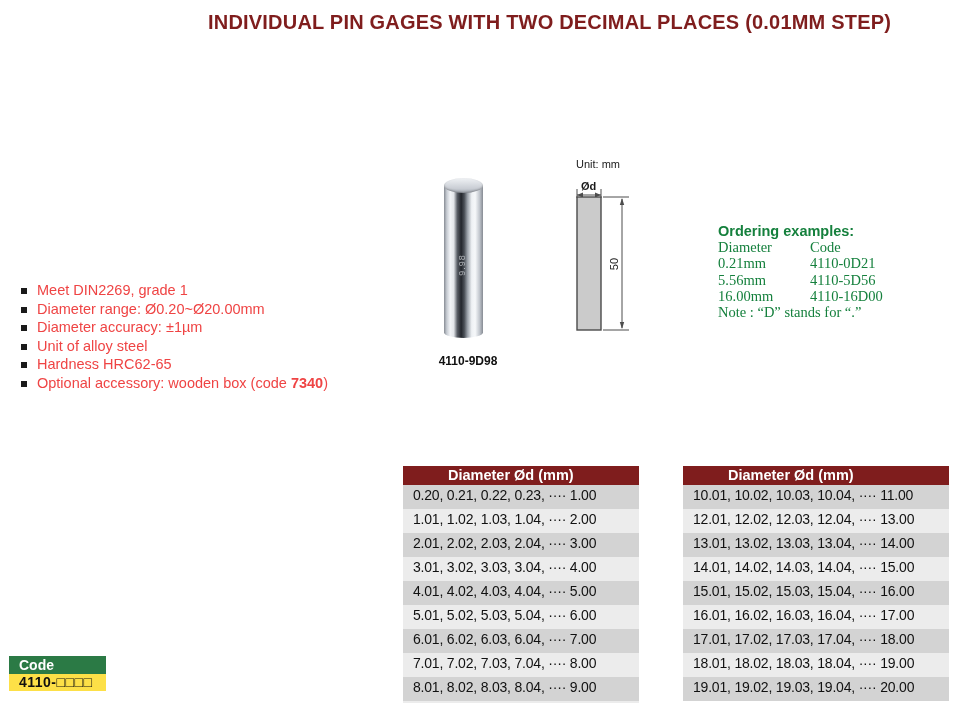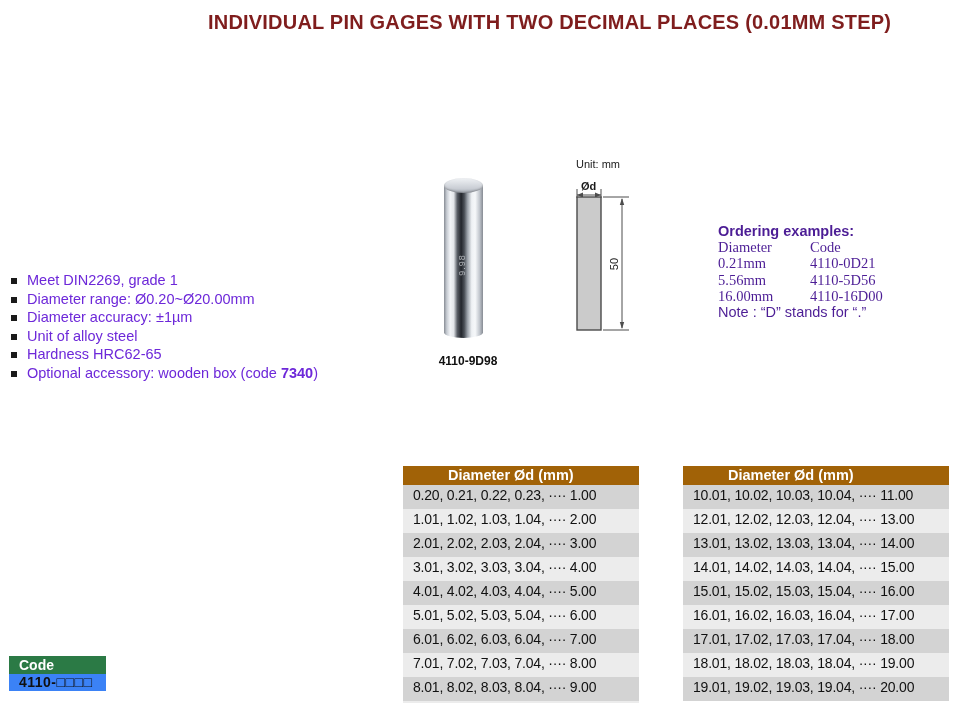--- a/index.html
+++ b/index.html
@@ -10,22 +10,22 @@
 
   
   .page-title {
     position:absolute; top:3px; left:200px; width:760px; margin:8px;
     text-align:left; font-size:20px; font-weight:bold; color:#7f1d1d;
     letter-spacing:0.2px; white-space:nowrap;
   }
 
   
   .features {
-    position:absolute; left:8px; top:269px; margin:2px; padding:0;
-    list-style:none; font-size:14.5px; color:#6d28d9;
+    position:absolute; left:8px; top:269px; margin:12px; padding:0;
+    list-style:none; font-size:14.5px; color:#ef4444;
   }
   .features li { position:relative; padding-left:17px; line-height:18.6px; white-space:nowrap; }
   .bullet-square { position:absolute; left:1px; top:7px; width:6px; height:6px; background:#1a1a1a; }
   .features b { font-weight:bold; }
 
   
   .pin-figure { position:absolute; left:444px; top:178px; width:39px; height:160px; }
   .pin-top {
     position:absolute; top:0; left:0; width:39px; height:15px; border-radius:50%;
     background:linear-gradient(180deg,#f0f2f5 0%,#c9cdd4 70%,#a7acb5 100%);
@@ -49,50 +49,50 @@
     font-size:12px; font-weight:bold; color:#101010;
   }
 
   
   .dimension-drawing { position:absolute; left:568px; top:154px; }
   .dimension-drawing text { font-family:"Liberation Sans", sans-serif; fill:#1a1a1a; }
   .dim-line { stroke:#4d4d4d; stroke-width:1; }
   .dim-arrow { fill:#4d4d4d; }
 
   
-  .ordering { position:absolute; left:718px; top:223px; font-size:14.5px; line-height:16.2px; color:#4c1d95; }
+  .ordering { position:absolute; left:718px; top:223px; font-size:14.5px; line-height:16.2px; color:#15803d; }
   .ord-title { font-weight:bold; }
   .ord-row { display:flex;font-family:Liberation Serif, serif; }
   .ord-row .c1 { width:92px; }
-  .ord-note { white-space:nowrap; }
+  .ord-note { white-space:nowrap;font-family:Liberation Serif, serif; }
 
   
   .dtable { position:absolute; top:466px; }
   .dtable.left  { left:403px; width:236px; }
   .dtable.right { left:683px; width:266px; }
   .t-header {
     height:19px; line-height:19px; background:#2b7a45; color:#ffffff;
     font-size:14.5px; font-weight:bold; padding-left:10px; box-sizing:border-box;
   }
   .t-row {
     height:24px; line-height:21px; font-size:14px; letter-spacing:-0.2px;
     padding-left:10px; box-sizing:border-box; white-space:nowrap; color:#111;
   }
   .dtable > div:nth-child(even) { background:#d3d3d3; }
   .dtable > div:nth-child(odd)  { background:#ececec; }
-  .dtable > div.t-header        { background:#a16207;padding-left:45px; }
+  .dtable > div.t-header        { background:#7f1d1d;padding-left:45px; }
 
   
   .code-block { position:absolute; left:9px; top:656px; width:97px; }
   .code-header {
     height:18px; line-height:18px; background:#2b7a45; color:#ffffff;
     font-size:14px; font-weight:bold; padding-left:10px;
   }
   .code-value {
-    height:17px; line-height:17px; background:#3b82f6; color:#101010;
+    height:17px; line-height:17px; background:#fde047; color:#101010;
     font-size:14px; font-weight:bold; padding-left:10px; letter-spacing:0.5px;
   }
 </style>
 </head>
 <body>
 
 <div class="page">
 
   <h1 class="page-title">INDIVIDUAL PIN GAGES WITH TWO DECIMAL PLACES (0.01MM STEP)</h1>
 

